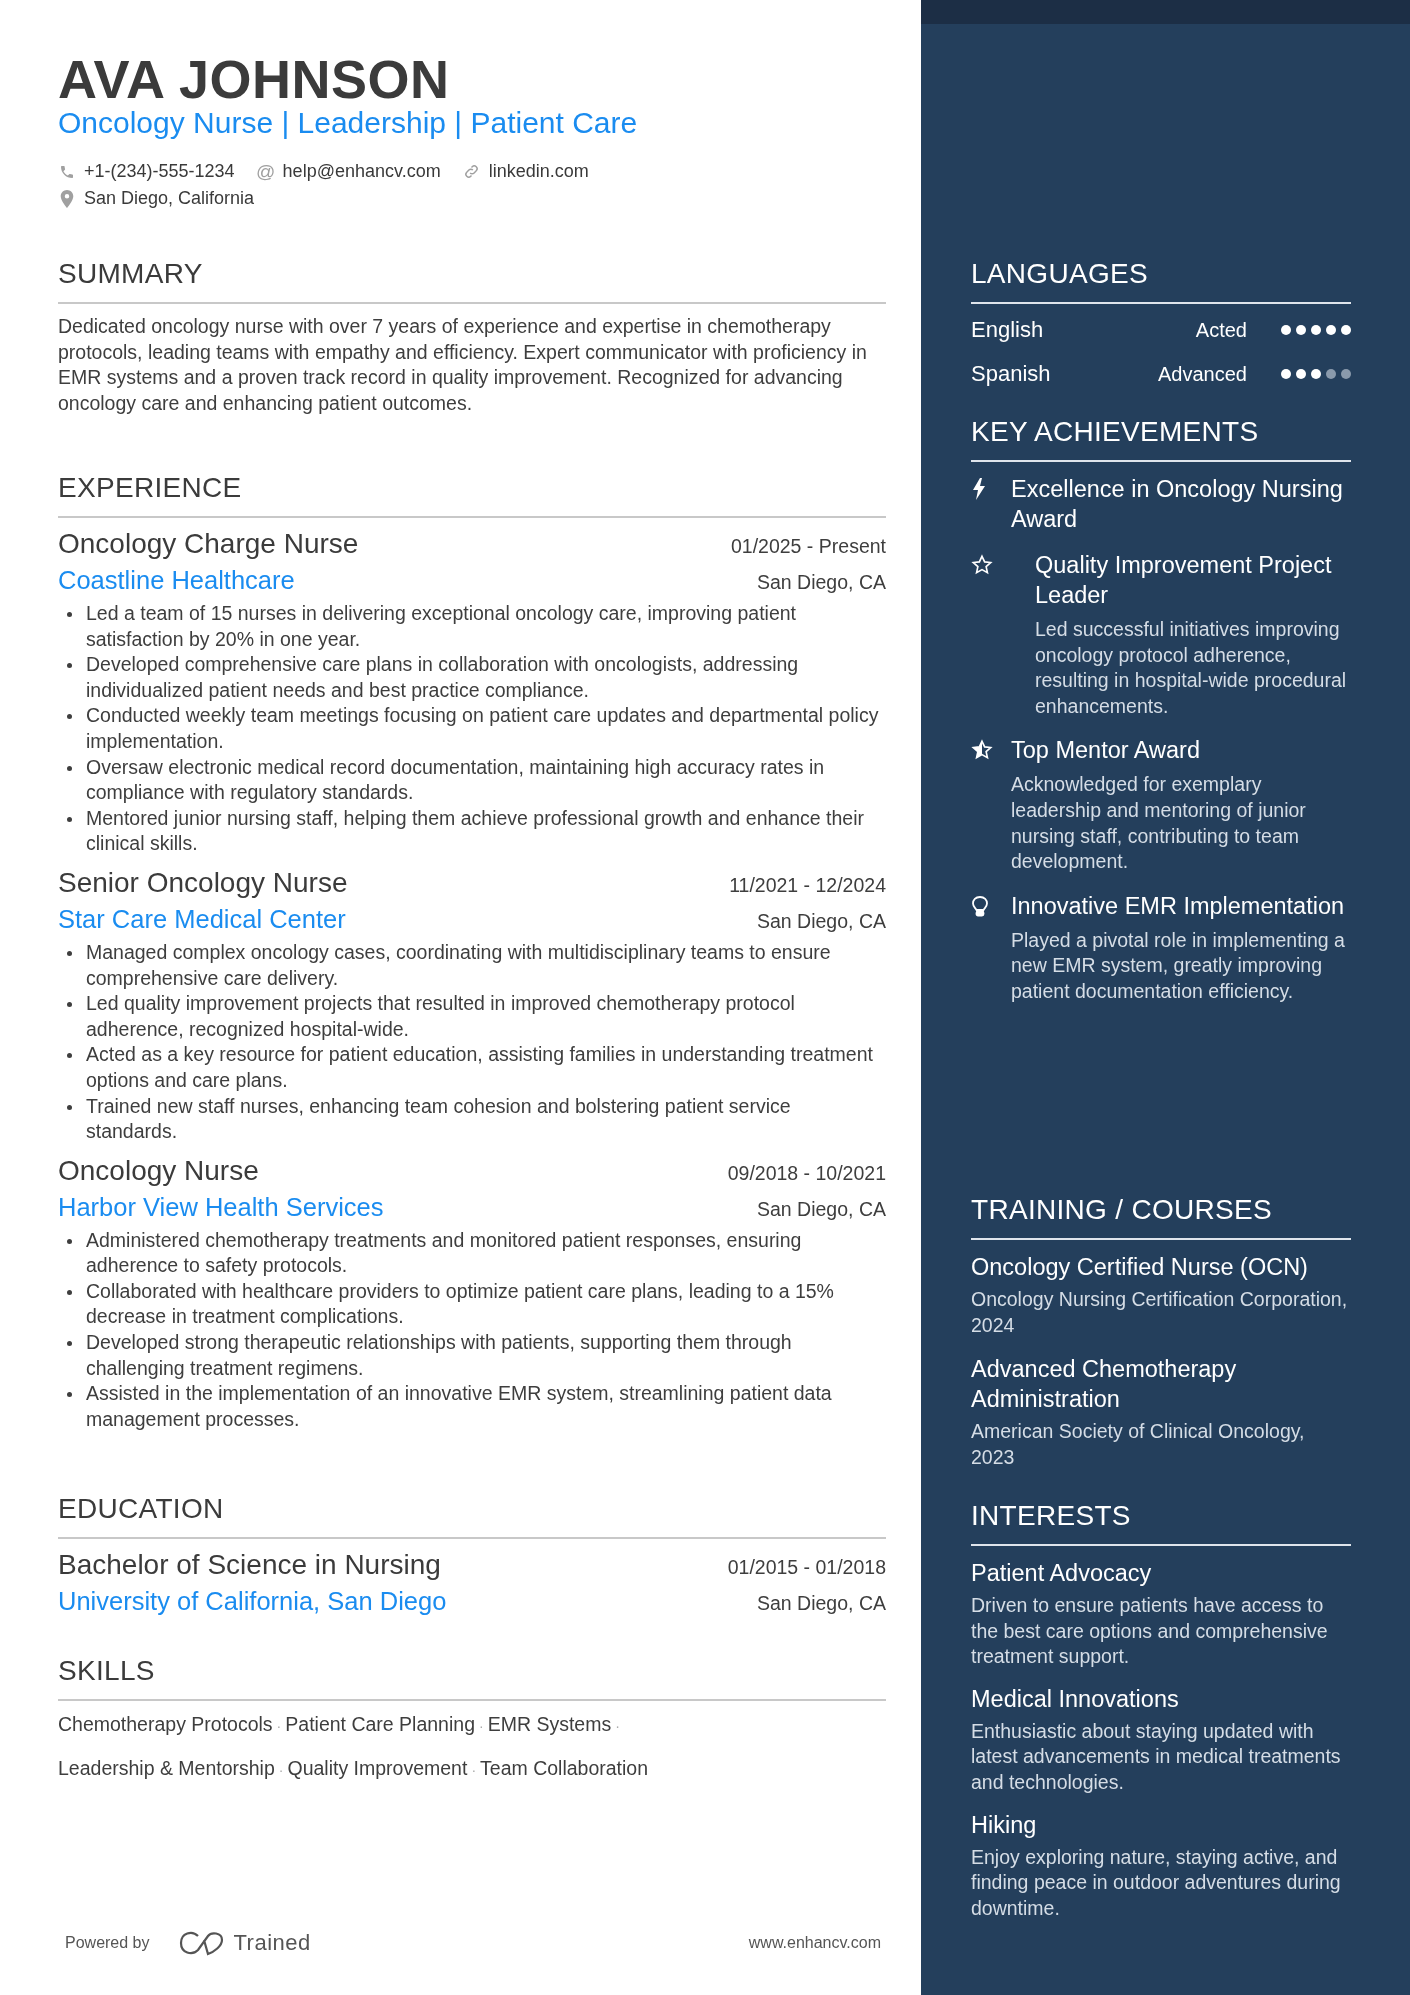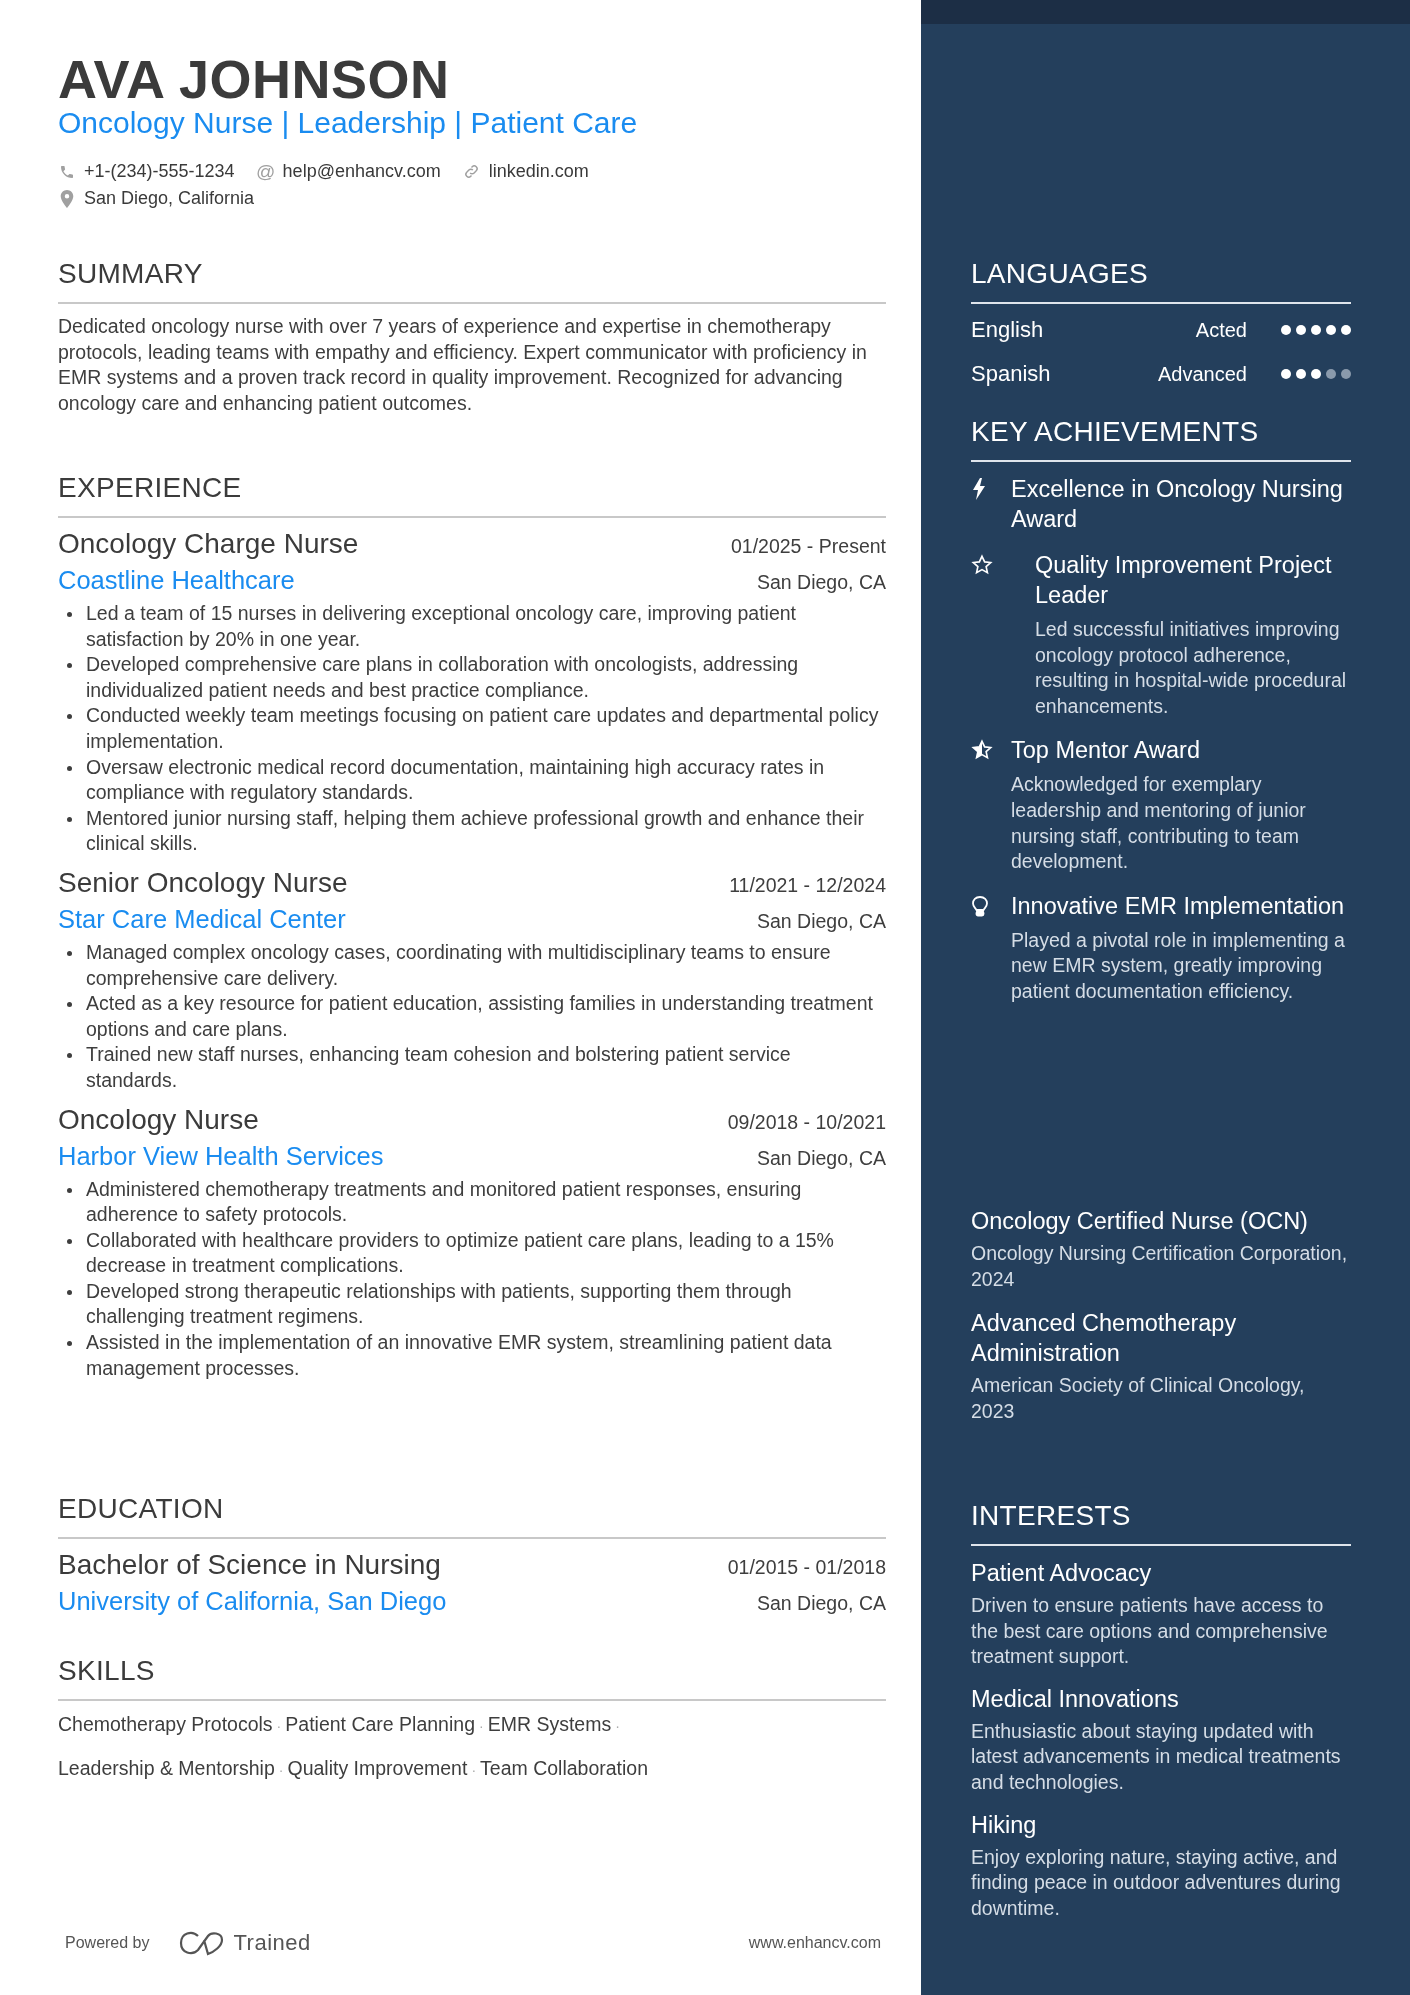--- a/index.html
+++ b/index.html
@@ -132,20 +132,21 @@
       <div class="job-row">
         <span class="job-title">Senior Oncology Nurse</span>
         <span class="job-date">11/2021 - 12/2024</span>
       </div>
       <div class="job-row" style="margin-top:6px;">
         <span class="job-company">Star Care Medical Center</span>
         <span class="job-loc">San Diego, CA</span>
       </div>
       <ul class="bullets">
         <li>Managed complex oncology cases, coordinating with multidisciplinary teams to ensure comprehensive care delivery.</li>
+        <li>Led quality improvement projects that resulted in improved chemotherapy protocol adherence, recognized hospital-wide.</li>
         <li>Acted as a key resource for patient education, assisting families in understanding treatment options and care plans.</li>
         <li>Trained new staff nurses, enhancing team cohesion and bolstering patient service standards.</li>
       </ul>
     </div>
 
     <div class="job">
       <div class="job-row">
         <span class="job-title">Oncology Nurse</span>
         <span class="job-date">09/2018 - 10/2021</span>
       </div>
@@ -277,20 +278,21 @@
             </svg>
         </div>
         <div class="ach-body">
           <div class="ach-title">Innovative EMR Implementation</div>
           <div class="ach-desc">Played a pivotal role in implementing a new EMR system, greatly improving patient documentation efficiency.</div>
         </div>
       </div>
     </div>
 
     <div class="s-section" style="top:1194px;">
+      <div class="s-title">TRAINING / COURSES</div>
       <div class="tr-item">
         <div class="tr-title">Oncology Certified Nurse (OCN)</div>
         <div class="tr-sub">Oncology Nursing Certification Corporation, 2024</div>
       </div>
       <div class="tr-item" style="margin-top:16px;">
         <div class="tr-title">Advanced Chemotherapy Administration</div>
         <div class="tr-sub">American Society of Clinical Oncology, 2023</div>
       </div>
     </div>
 

